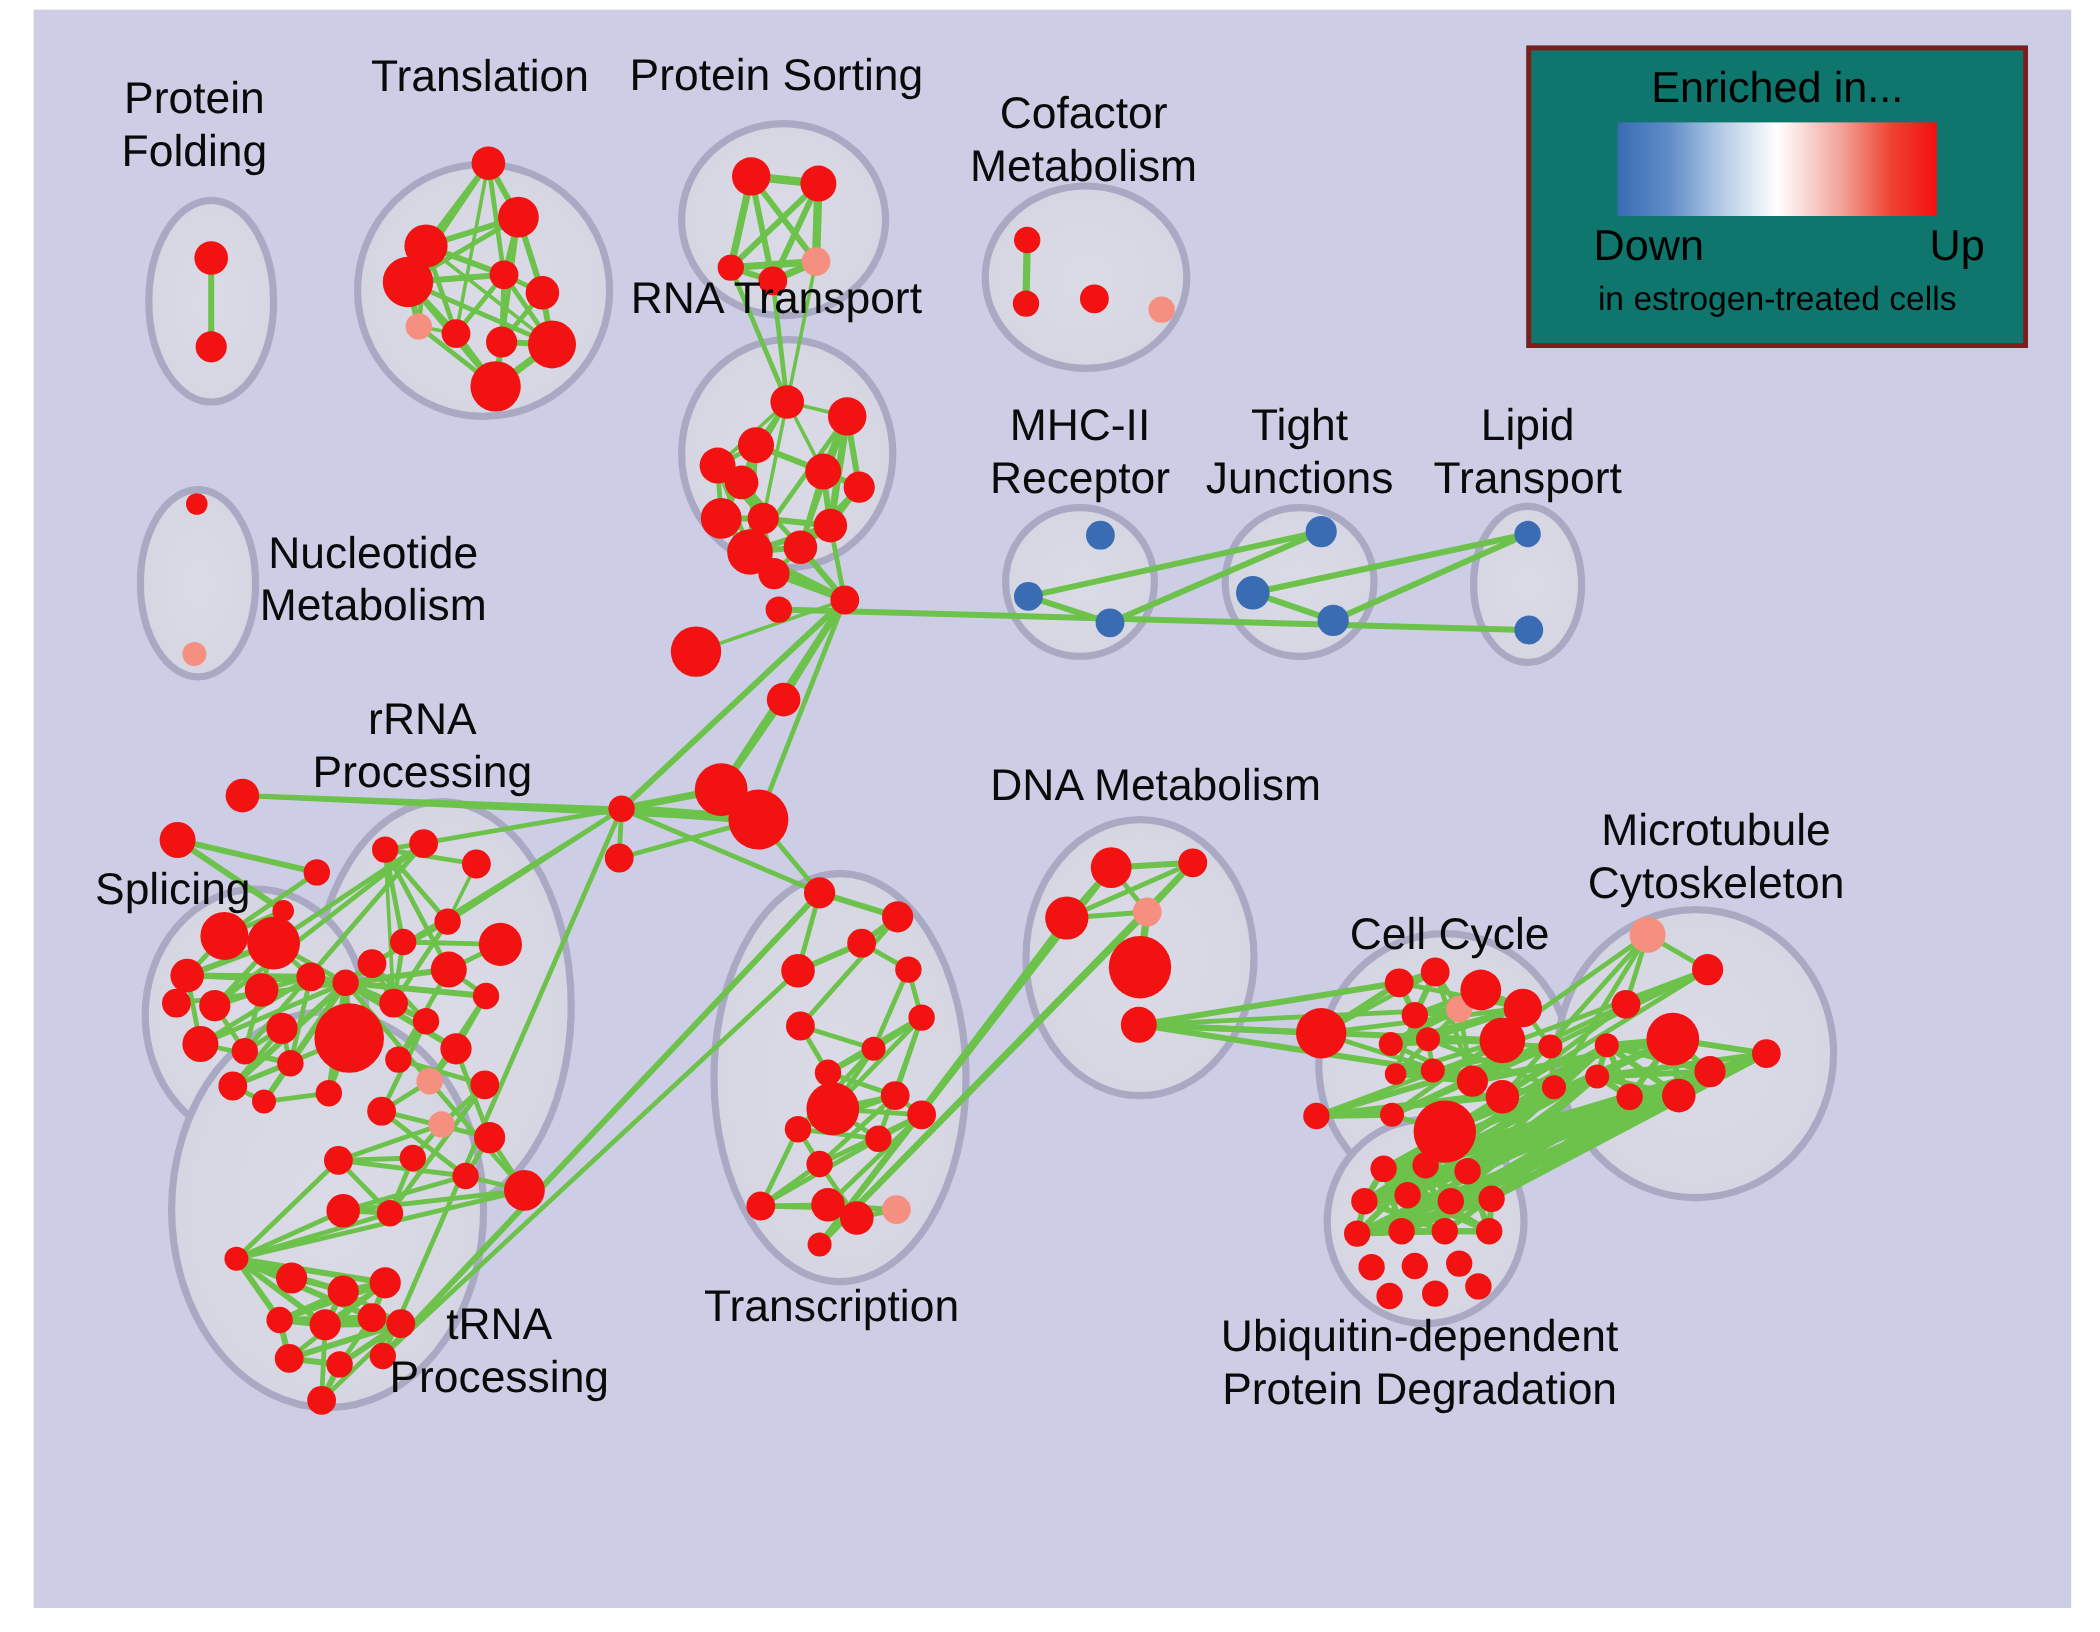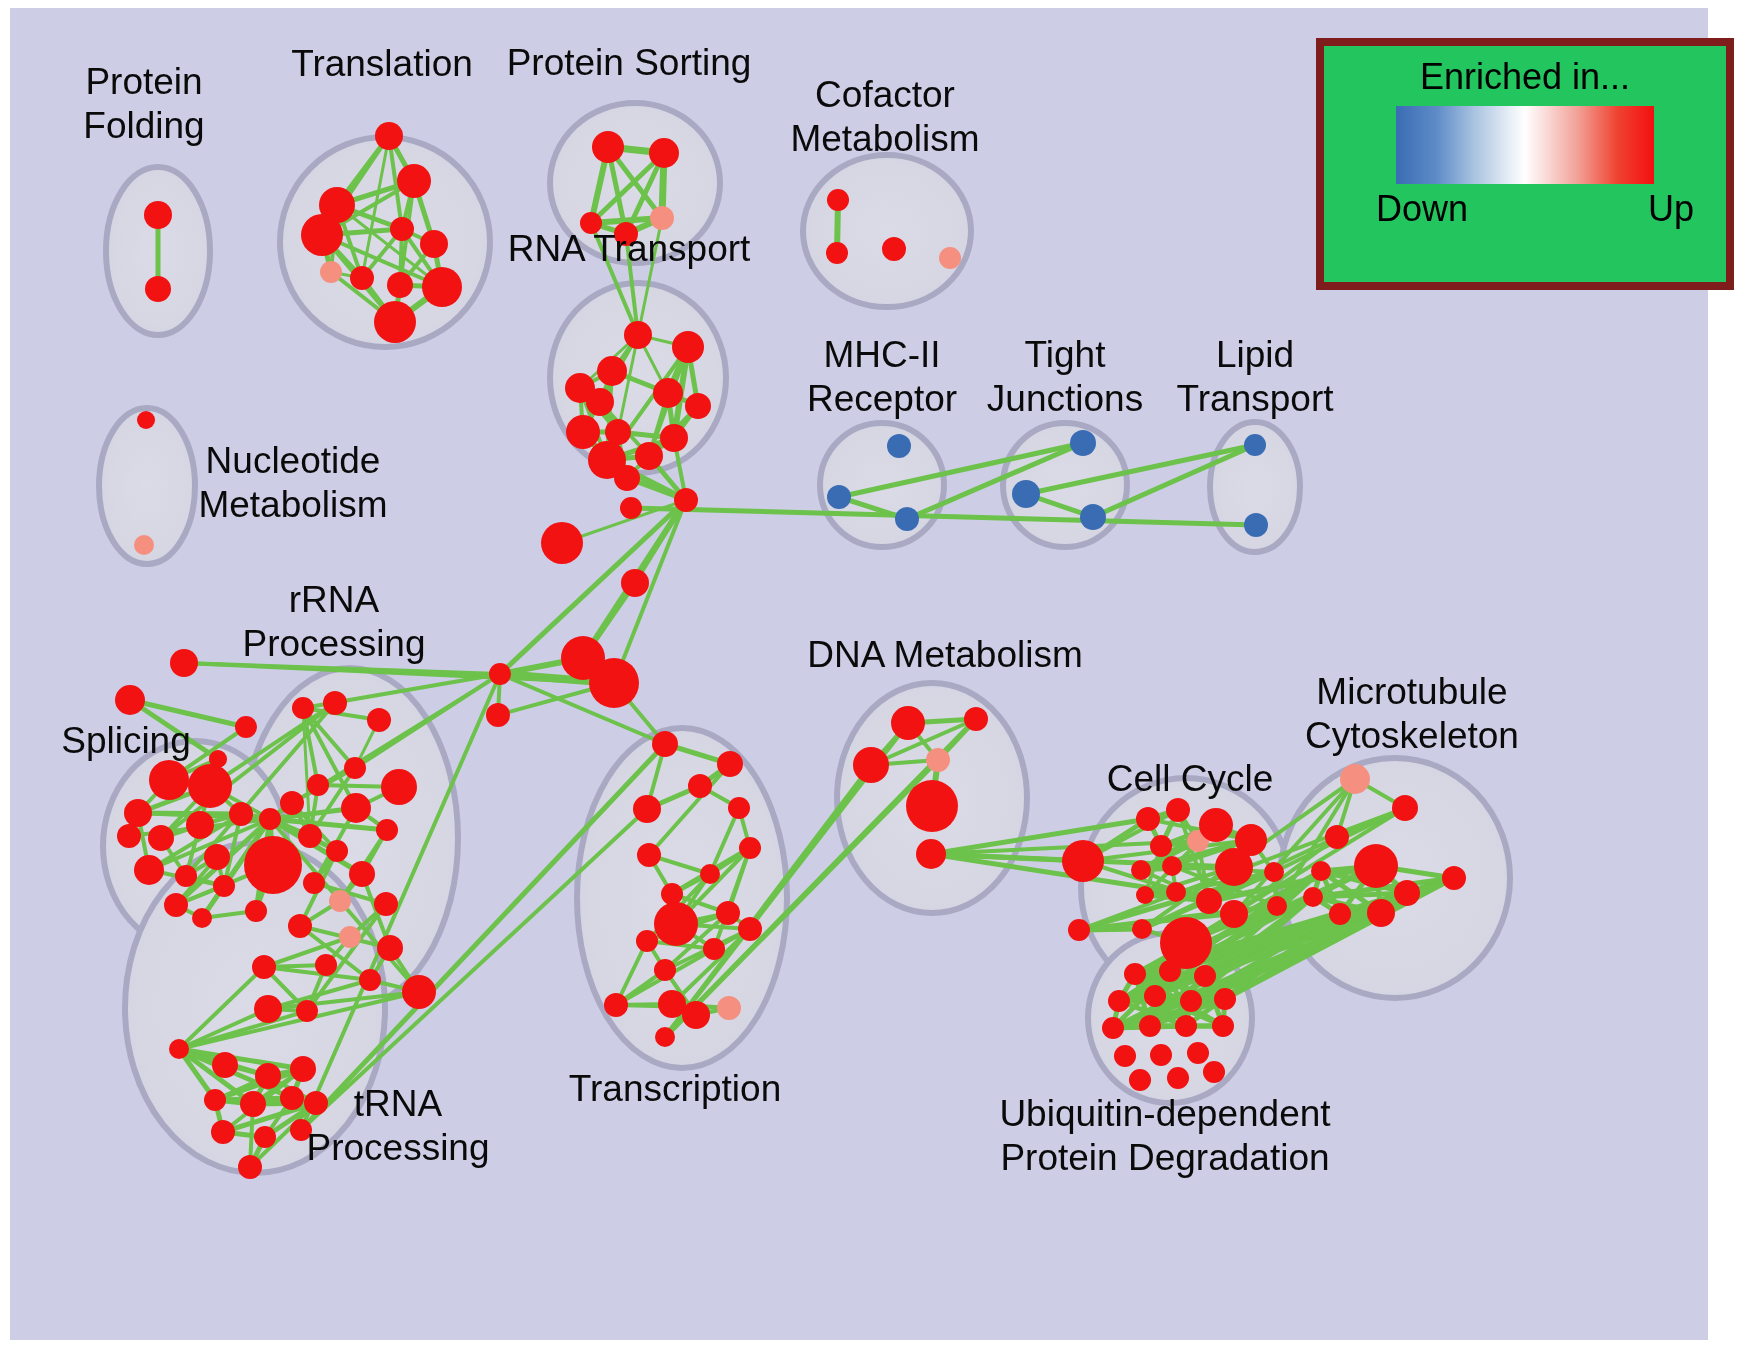--- a/index.html
+++ b/index.html
@@ -1,21 +1,21 @@
 <!DOCTYPE html>
 <html><head>
 <meta charset="utf-8">
 <style>
   html,body{margin:0;padding:0;background:#ffffff;}
   body{font-family:"Liberation Sans", sans-serif;}
   #stage{position:relative;width:1750px;height:1360px;background:#ffffff;overflow:hidden;}
-  #canvas{position:absolute;left:10px;top:8px;width:1698px;height:1332px;background:#cdcee6;}
+  #canvas{position:absolute;left:28px;top:8px;width:1698px;height:1332px;background:#cdcee6;}
   svg{display:block;}
   .cluster-label{font-family:"Liberation Sans", sans-serif;fill:#0a0a0a;font-size:37px;text-anchor:middle;}
-  .legend-box{position:absolute;border:8px solid #7f1d1d;background:#22c55e;box-sizing:border-box;margin-left:44px;}
+  .legend-box{position:absolute;border:4px solid #7f1d1d;background:#0f766e;box-sizing:border-box;}
   .legend-title{font-size:36px;color:#000;text-align:center;margin-top:10px;font-family:"Liberation Sans", sans-serif;}
   .legend-bar{height:78px;margin:8px 72px 0 72px;
     background:linear-gradient(to right,#3a6cb4 0%,#5f8cc8 16%,#a8c2e0 30%,#e7eef6 44%,#ffffff 50%,#fae0dd 57%,#f2a399 70%,#ef4230 86%,#f40f0f 100%);}
   .legend-ends{display:flex;justify-content:space-between;padding:4px 32px 0 52px;font-size:36px;color:#000;}
   .legend-sub{text-align:center;font-size:28px;color:#000;line-height:1.18;margin-top:6px;}
 </style>
 </head>
 <body>
 
 <div id="stage">
@@ -704,15 +704,16 @@
   </div>
 
   <div class="legend-box" style="left:1272px;top:38px;width:418px;height:252px;">
     <div class="legend-title">Enriched in...</div>
     <div class="legend-bar"></div>
     <div class="legend-ends">
       <span>Down</span>
       <span>Up</span>
     </div>
     <div class="legend-sub">
+      <div>in estrogen-treated cells</div>
     </div>
   </div>
 </div>
 
 </body></html>

